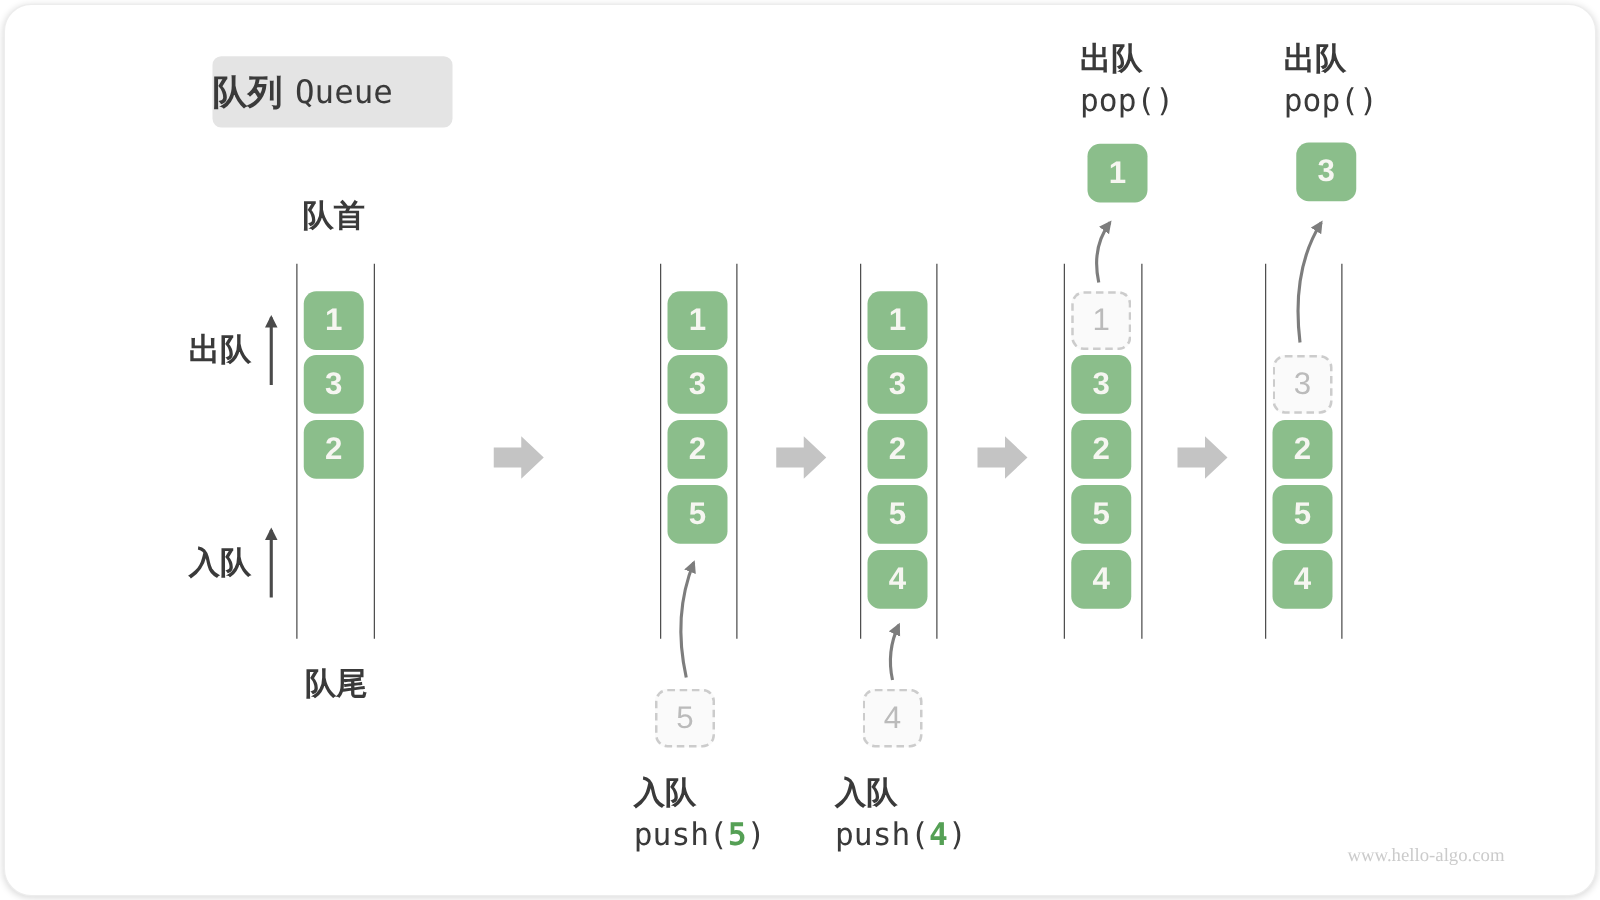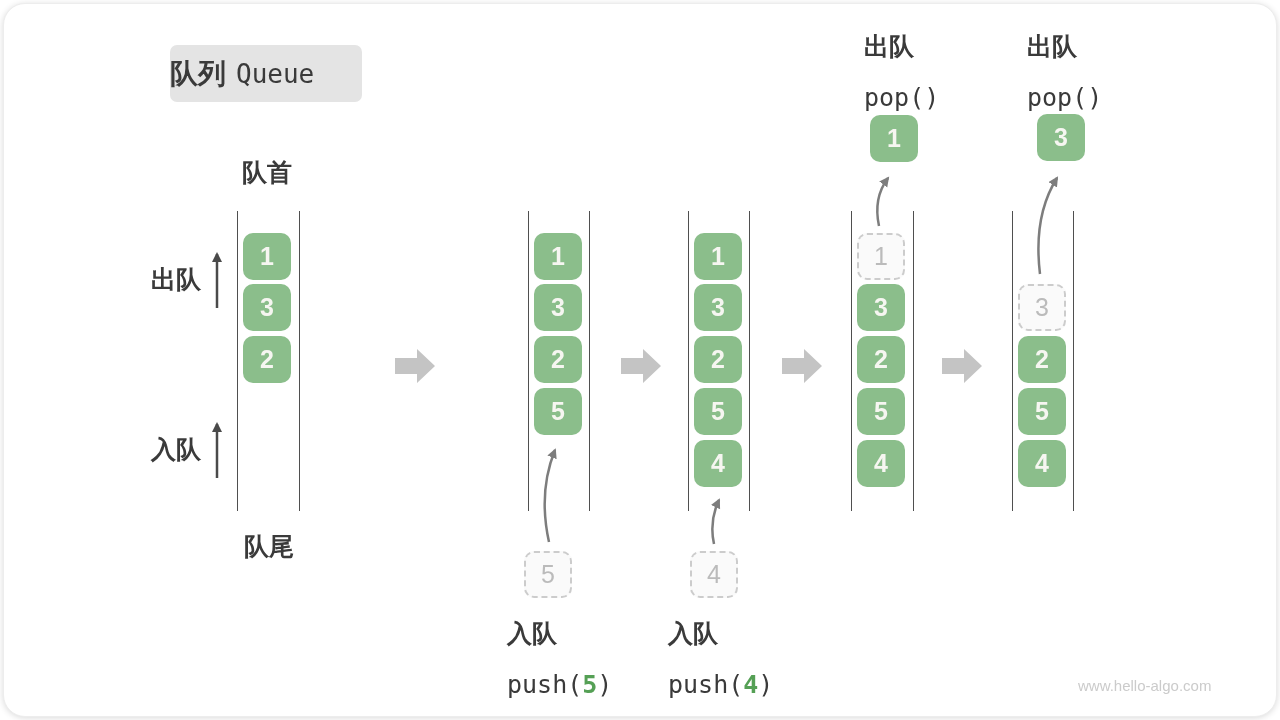--- a/index.html
+++ b/index.html
@@ -16,24 +16,24 @@
   
   .queue{position:absolute;top:211px;height:300px;border-left:1.5px solid #4f4f4f;border-right:1.5px solid #4f4f4f;}
   .cell{position:absolute;width:48px;height:47px;border-radius:10px;background:#8bbe8b;color:#f6f6f1;
         font-size:25px;font-weight:bold;display:flex;align-items:center;justify-content:center;box-sizing:border-box;}
   .queue .cell{left:5px;}
   .cell.ghost{background:#fafafa;border:2px dashed #cccccc;color:#bbbbbb;font-weight:normal;}
   .cell.free{position:absolute;}
   
   .op-label{position:absolute;white-space:nowrap;}
   .op-label .zh{font-size:25px;font-weight:bold;color:#3a3a3a;}
-  .op-label .code{margin-top:20px;font-family:"DejaVu Sans Mono",monospace;font-size:25px;color:#3a3a3a;}
+  .op-label .code{margin-top:3px;font-family:"DejaVu Sans Mono",monospace;font-size:25px;color:#3a3a3a;}
   .op-label .arg{color:#55a055;font-weight:bold;}
   .overlay{position:absolute;left:0;top:0;pointer-events:none;}
-  .watermark{position:absolute;left:1078px;top:677px;font-family:Liberation Sans, sans-serif;
+  .watermark{position:absolute;left:1078px;top:677px;font-family:Liberation Serif, serif;
              font-size:15px;color:#cbcbcb;}
 </style>
 </head>
 <body>
 
 <div id="stage">
   <div class="card"></div>
 
   <div class="title-box">
     <span class="title-zh">队列</span>

